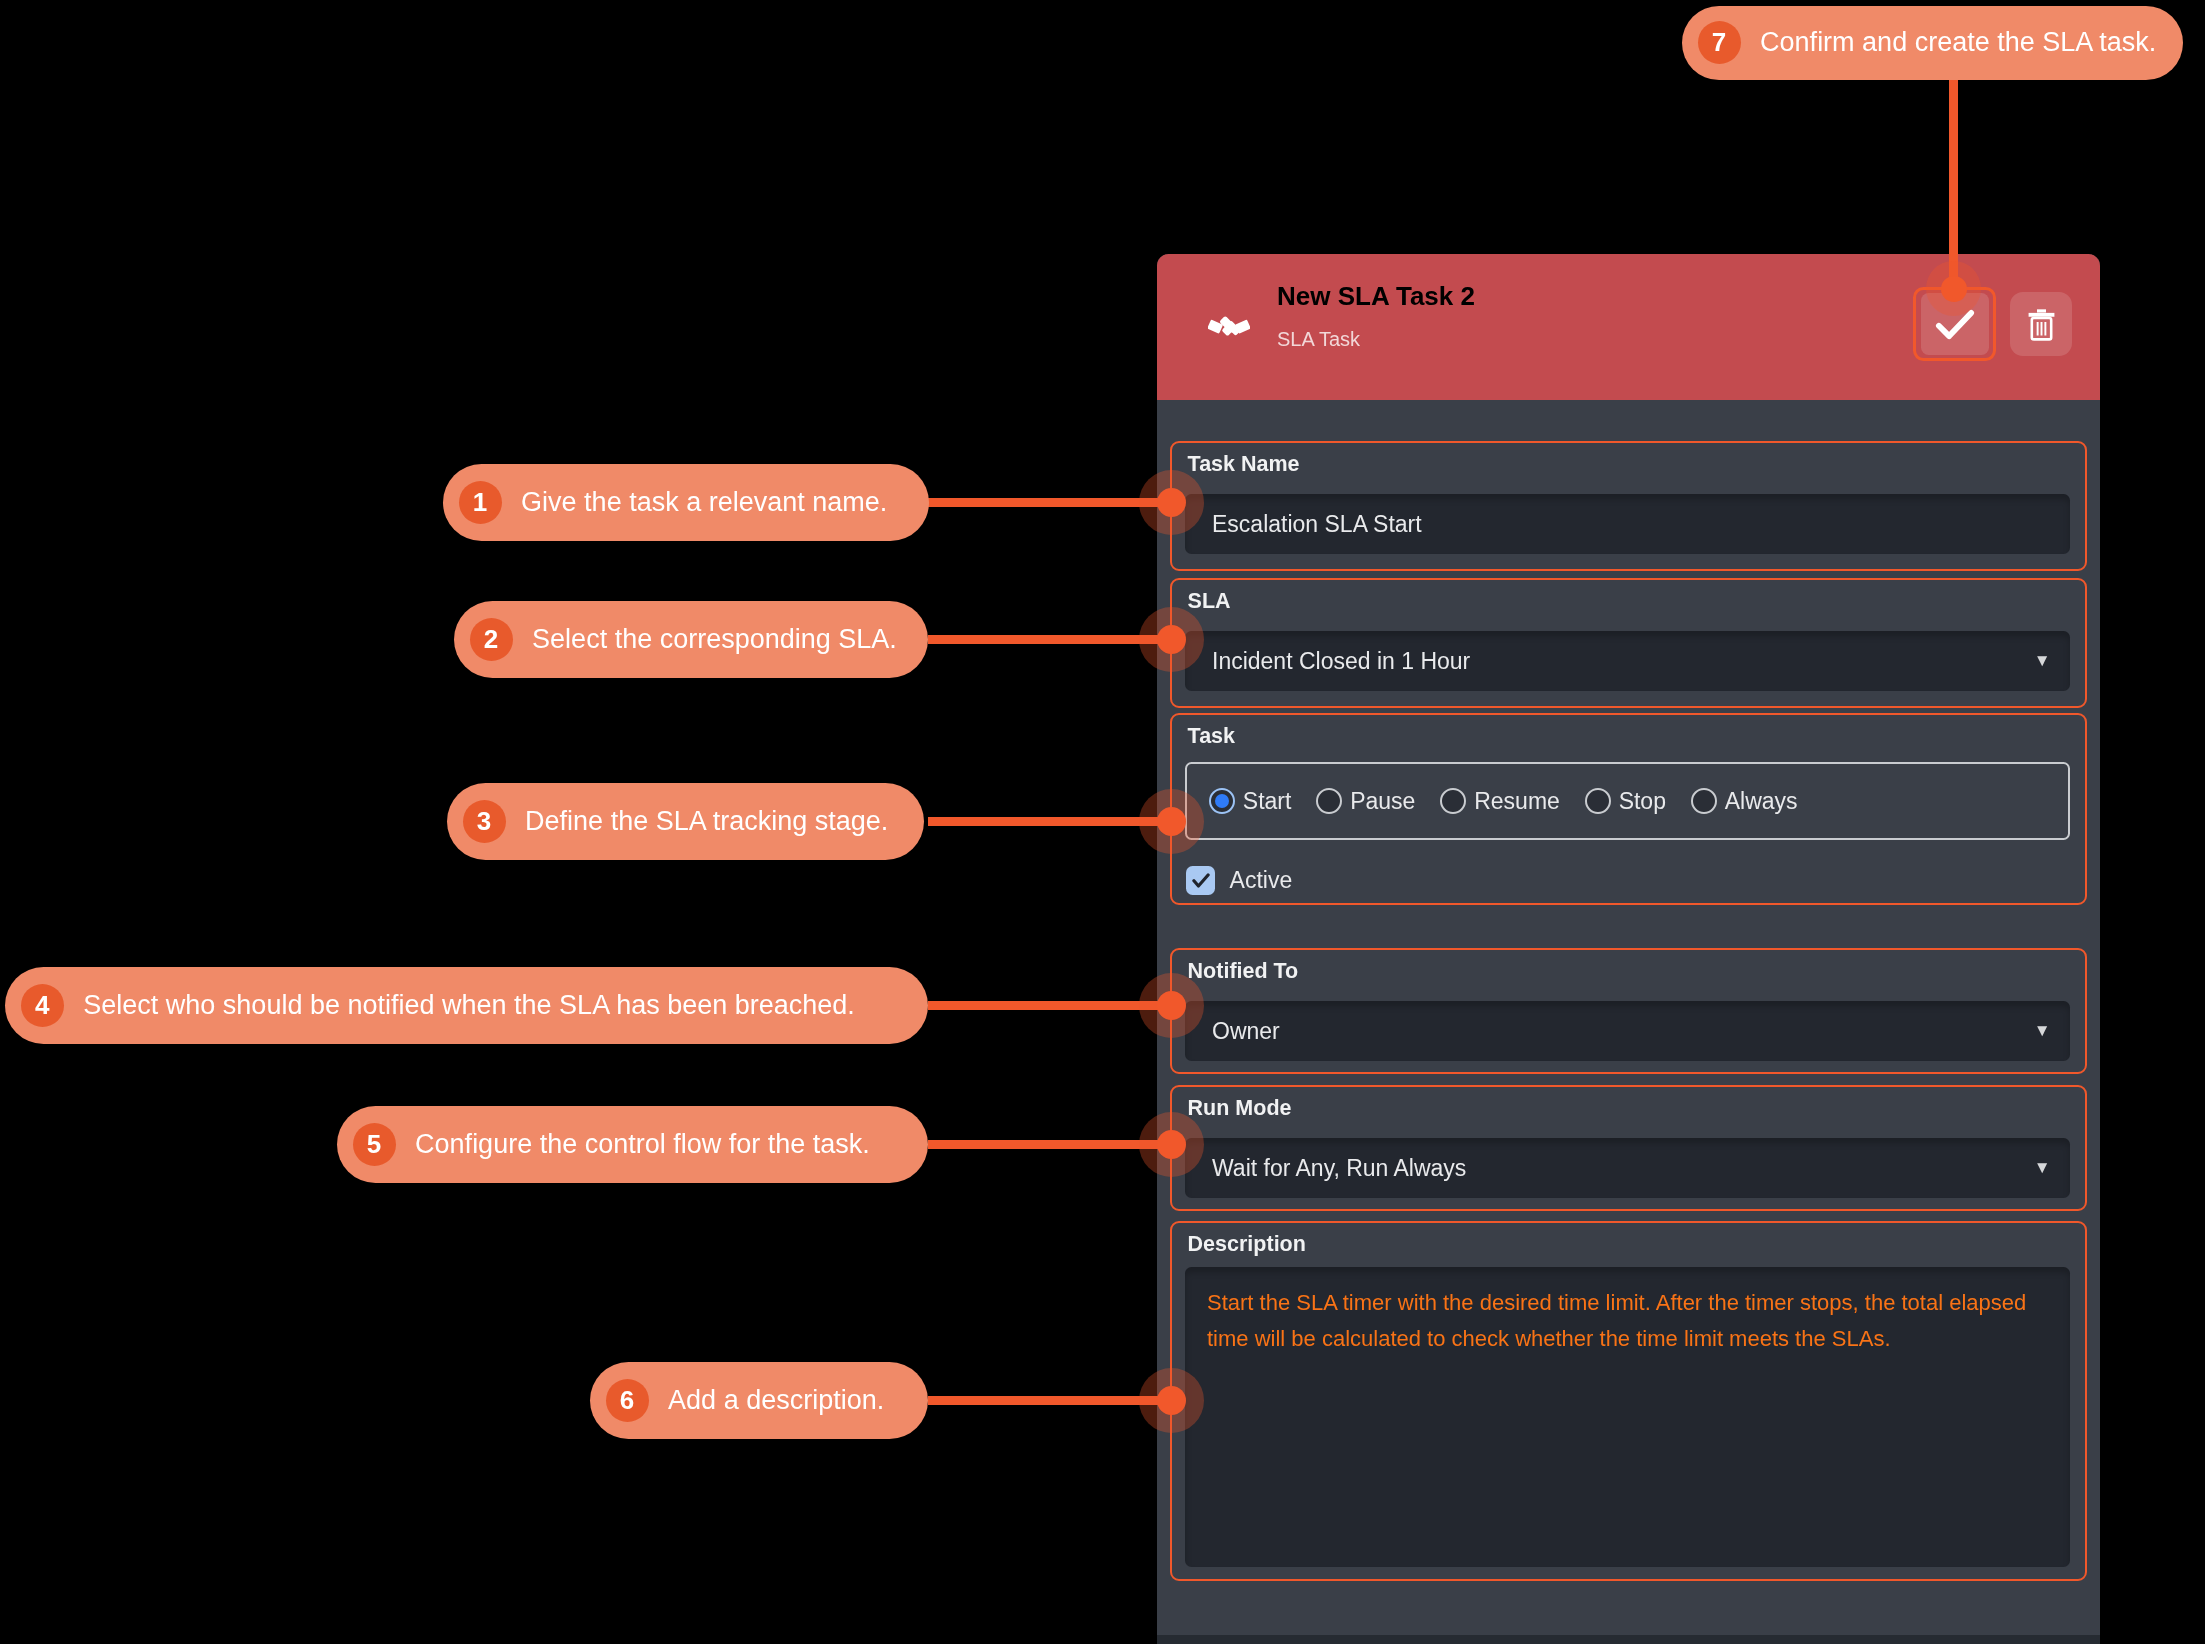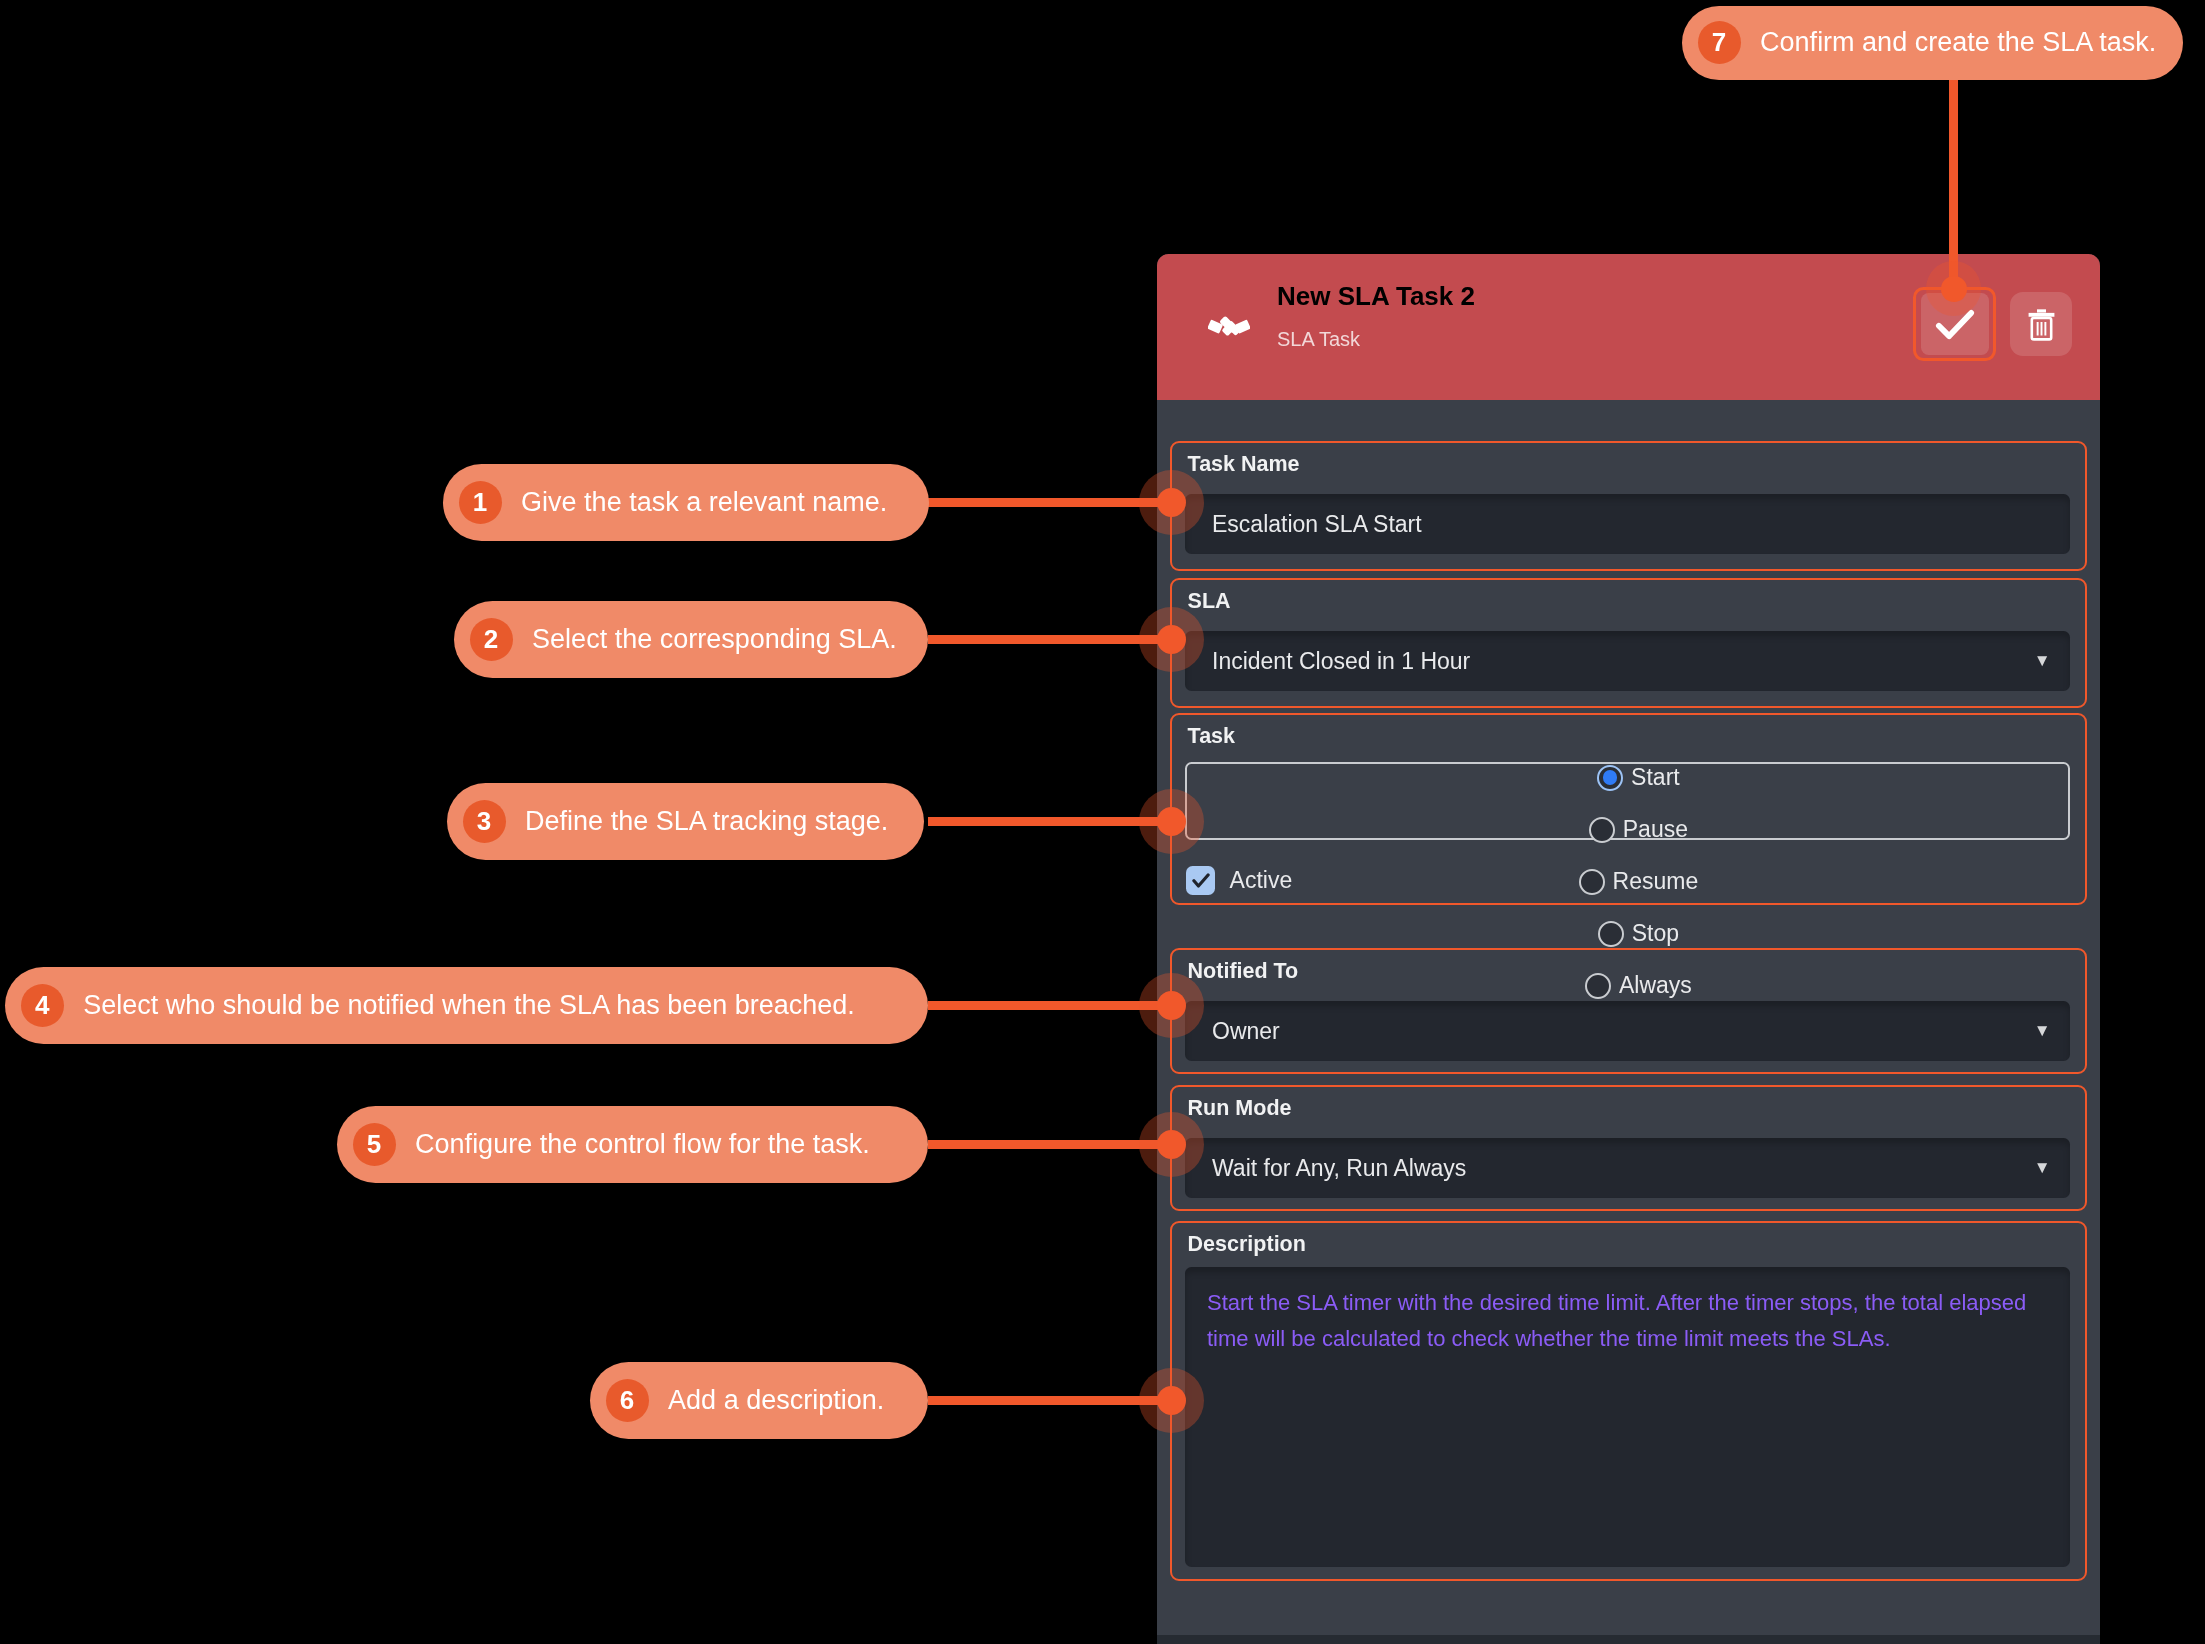--- a/index.html
+++ b/index.html
@@ -36,35 +36,35 @@
   .sec-task-name{top:187px;height:130px;}
   .sec-sla{top:324px;height:130px;}
   .sec-task{top:459px;height:192px;}
   .sec-notified{top:694px;height:126px;}
   .sec-runmode{top:831px;height:126px;}
   .sec-desc{top:967px;height:360px;}
   .sec-task-name .field,.sec-sla .field,.sec-notified .field,.sec-runmode .field{top:51px;}
 
   .radio-box{position:absolute;left:13px;top:47px;width:885px;height:78px;
              border:2px solid #c9ccd0;border-radius:6.5px;display:flex;align-items:center;
-             padding-left:22px;gap:25px;flex-direction:column;}
+             padding-left:22px;gap:25px;}
   .radio-opt{display:flex;align-items:center;gap:7.8px;cursor:pointer;}
   .radio-circle{position:relative;width:26px;height:26px;border:2.6px solid #c9ccd0;border-radius:50%;
                 background:#2a2e36;flex:0 0 26px;}
   .radio-opt.selected .radio-circle{border-color:#9cc3f5;}
   .radio-opt.selected .radio-circle::after{content:"";position:absolute;inset:3.9px;
                 background:var(--radio-selected-blue,#2f7bf6);border-radius:50%;}
   .radio-label{font-size:23px;color:#e9eaec;}
   .active-row{position:absolute;left:14.3px;top:151px;display:flex;align-items:center;gap:14.3px;}
   .checkbox{width:29px;height:29px;border-radius:6.5px;background:var(--checkbox-blue,#a9c9f2);
             display:flex;align-items:center;justify-content:center;cursor:pointer;}
 
   .textarea{position:absolute;left:13px;top:44px;width:885px;height:300px;
             background:var(--field-bg,#23272f);border-radius:6.5px;padding:18px 22px;
-            font-size:22px;line-height:1.64;color:#8b5cf6;
+            font-size:22px;line-height:1.64;color:#f97316;
             box-shadow:inset 0 5.2px 6.5px rgba(0,0,0,0.22);}
 
   
   .callout{position:absolute;height:77px;background:var(--callout-pill,#f08a68);
            border-radius:39px;display:flex;align-items:center;padding:0 19.5px 0 15.6px;}
   .badge{width:43px;height:43px;border-radius:50%;background:var(--callout-badge,#e85a2c);
          color:#fff;font-weight:bold;font-size:26px;display:flex;align-items:center;
          justify-content:center;flex:0 0 43px;margin-right:19.5px;}
   .callout-text{font-size:27px;color:#fff;white-space:nowrap;}
   .c1{left:443px;top:464px;width:486px;}

